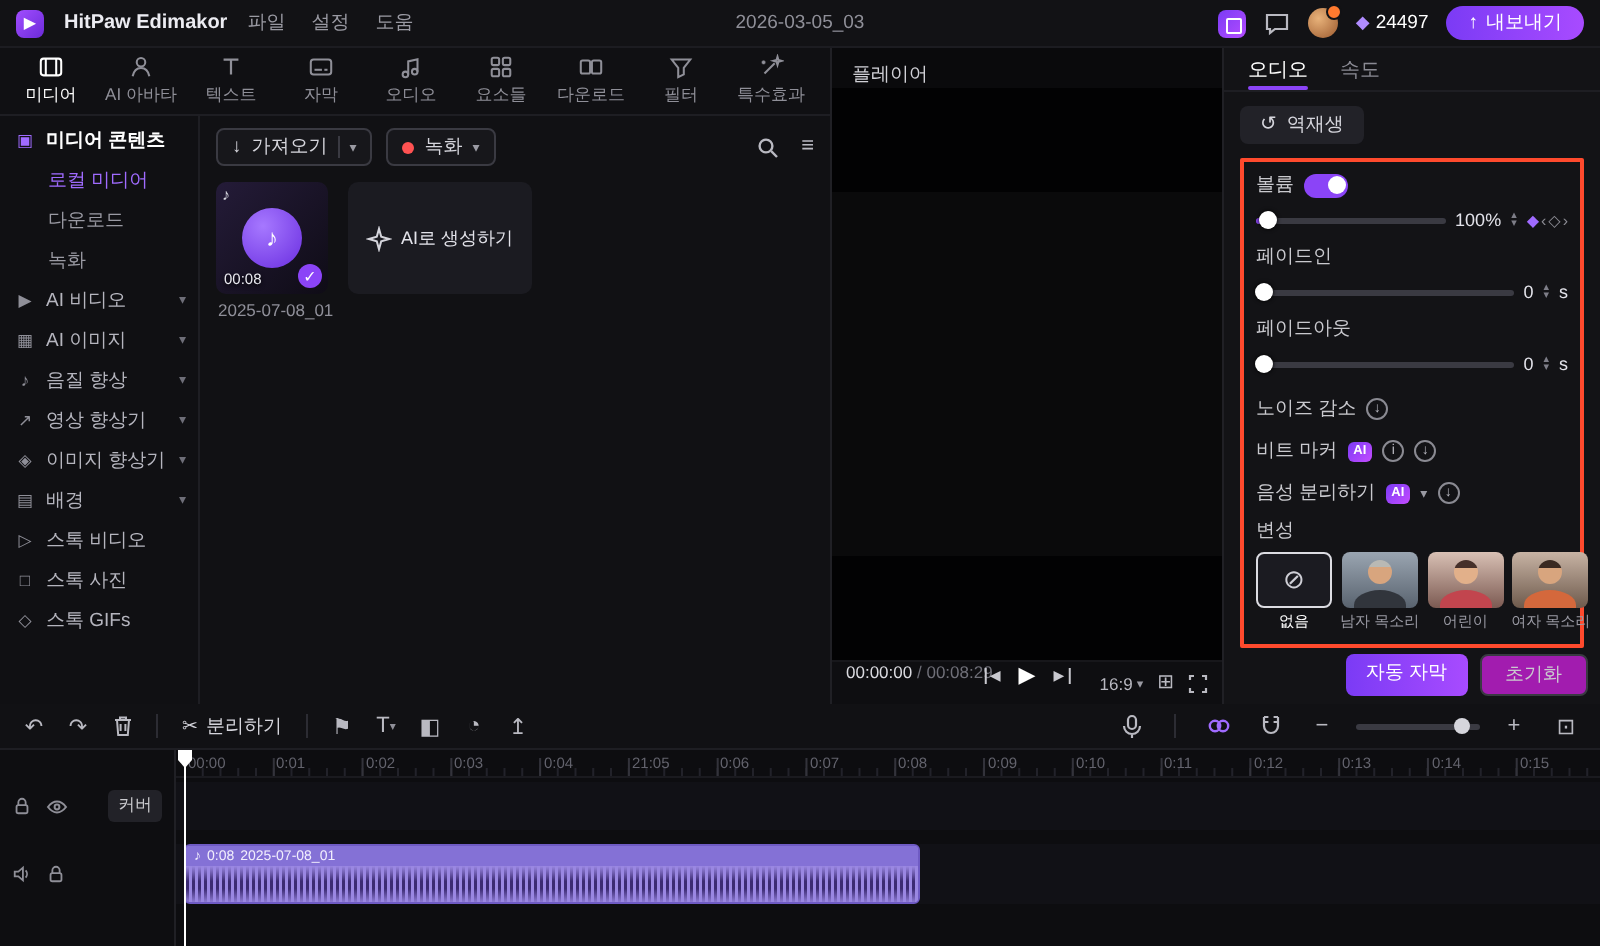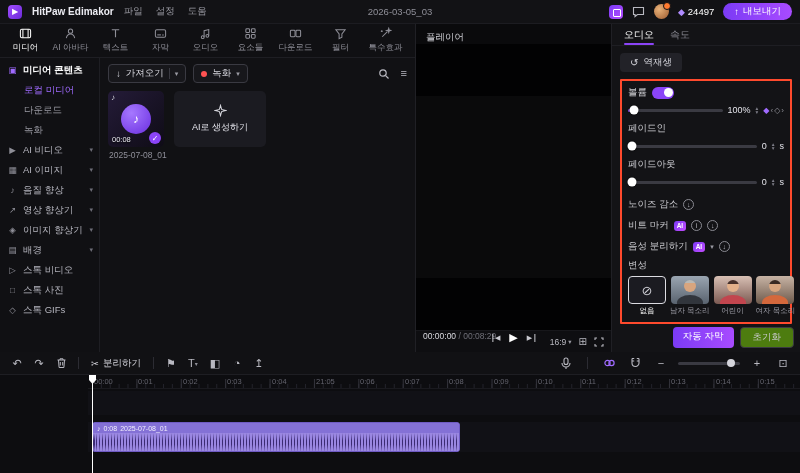--- a/index.html
+++ b/index.html
@@ -47,21 +47,21 @@
   .chip .cv{font-size:7px;color:#9a9aa3}
   .reddot{width:6px;height:6px;border-radius:50%;background:#ff5252}
   .mtools{margin-left:auto;display:flex;align-items:center;gap:11px;color:#b9b9c1}
   .sortg{font-size:11px;line-height:1}
   .thumbrow{display:flex;gap:10px;padding:4px 8px 0 8px}
   .thumb{width:56px;height:56px;border-radius:5px;position:relative;background:linear-gradient(135deg,#241b38,#0f0c16);flex:none}
   .tdisc{position:absolute;left:50%;top:50%;transform:translate(-50%,-50%);width:30px;height:30px;border-radius:50%;background:radial-gradient(circle at 35% 30%,#a678ff,#6a2ee0);display:flex;align-items:center;justify-content:center;color:#fff;font-size:12px}
   .tnote{position:absolute;left:3px;top:2px;font-size:8px;color:#d8d8e0}
   .tdur{position:absolute;left:4px;bottom:3px;font-size:7.5px;color:#eaeaf0;text-shadow:0 1px 2px #000}
   .tchk{position:absolute;right:3px;bottom:3px;width:12px;height:12px;border-radius:50%;background:#8b44f7;color:#fff;font-size:8px;display:flex;align-items:center;justify-content:center}
-  .aicard{width:92px;height:56px;border-radius:5px;background:#1b1b21;display:flex;flex-direction:column;align-items:center;justify-content:center;gap:4px;color:#e3e3ea;font-size:9px}
+  .aicard{width:92px;height:56px;border-radius:5px;background:#1b1b21;display:flex;align-items:center;justify-content:center;gap:4px;color:#e3e3ea;font-size:9px}
   .tname{padding:3px 9px;font-size:8.5px;color:#8f8f99}
 
   
   .player{position:absolute;left:415px;top:24px;width:197px;bottom:121px;background:#0a0a0c;border-left:1px solid #202025;border-right:1px solid #202025}
   .ptabbar{height:20px;display:flex;align-items:flex-end;padding:0 10px;font-size:9.5px;color:#d0d0d6}
   .screen{position:absolute;left:0;right:0;top:20px;bottom:22px;background:#020203;overflow:hidden}
   .frame{position:absolute;left:0;right:0;top:50%;transform:translateY(-50%);height:182px;background:#0a0a0b}
   .pctrl{position:absolute;left:0;right:0;bottom:0;height:22px;display:flex;padding:0 7px;font-size:8.5px;color:#b9b9c1;background:#0e0e11;border-top:1px solid #17171b}
   .ptime .cur{color:#dadae0}
   .ptime .tot,.ptime .sep{color:#6f6f78}
@@ -112,21 +112,21 @@
   .vt.woman{background:linear-gradient(180deg,#c7b3a4,#6e5a4c)}
   .vt.woman::before{background:linear-gradient(180deg,#3a2a22 0 32%,#d8a57e 32%)}
   .vt.woman::after{background:#d4683c}
   .vt.child{background:linear-gradient(180deg,#d8c0b4,#7c5a52)}
   .vt.child::before{background:linear-gradient(180deg,#46302a 0 32%,#e2b08a 32%)}
   .vt.child::after{background:#c2454e}
   .vlbl{font-size:7.5px;color:#9a9aa4;margin-top:2px;white-space:nowrap;overflow:hidden;text-overflow:ellipsis}
   .vopt.sel .vlbl{color:#fff}
   .pfoot{position:absolute;right:6px;bottom:4px;display:flex;gap:6px}
   .autosub{background:linear-gradient(90deg,#7b3bf5,#a84bff);color:#fff;border-radius:4px;padding:3px 10px;font-size:9.5px}
-  .resetb{background:#4d7c0f;border:1px solid #3a3a42;color:#c9c9ce;border-radius:4px;padding:3px 12px;font-size:9.5px}
+  .resetb{background:#a21caf;border:1px solid #3a3a42;color:#c9c9ce;border-radius:4px;padding:3px 12px;font-size:9.5px}
 
   
   .tltb{position:absolute;left:0;right:0;top:352px;height:23px;background:#111114;border-bottom:1px solid #1e1e23;display:flex;align-items:center;padding:0 8px;gap:4px}
   .tbi{min-width:18px;height:18px;display:flex;align-items:center;justify-content:center;color:#b9b9c1;font-size:11px}
   .vdiv{width:1px;height:12px;background:#2c2c33;margin:0 4px}
   .splitb{display:flex;align-items:center;gap:4px;color:#d5d5dc;font-size:9.5px;padding:0 4px}
   .tbr2{margin-left:auto;display:flex;align-items:center;gap:8px}
   .zoomsl{width:62px;height:3px;background:#3a3a42;border-radius:2px;position:relative}
   .zoomsl .kn{position:absolute;top:50%;transform:translate(-50%,-50%);width:8px;height:8px;border-radius:50%;background:#d5d5dc;left:86%}
 
@@ -529,20 +529,43 @@
       <span class="tbi">−</span>
       <span class="zoomsl">
           <span class="kn"></span>
         </span>
       <span class="tbi">+</span>
       <span class="tbi">⊡</span>
     </span>
   </div>
 
   <div class="tl">
+    <div class="tl-head">
+      <div class="trow" style="top:16px;height:24px">
+        <svg width="10" height="10" viewBox="0 0 11 11" fill="none" stroke="#8f8f98" stroke-width="1">
+            <rect x="2.5" y="5" width="6" height="4.5" rx="1"></rect>
+            <path d="M3.5 5V3.5a2 2 0 0 1 4 0V5"></path>
+          </svg>
+        <svg width="11" height="9" viewBox="0 0 11 9" fill="none" stroke="#8f8f98" stroke-width="1">
+            <path d="M1 4.5C2.5 2.5 4 1.8 5.5 1.8S8.5 2.5 10 4.5C8.5 6.5 7 7.2 5.5 7.2S2.5 6.5 1 4.5Z"></path>
+            <circle cx="5.5" cy="4.5" r="1.2"></circle>
+          </svg>
+        <div class="coverb">커버</div>
+      </div>
+      <div class="trow" style="top:47px;height:30px">
+        <svg width="10" height="10" viewBox="0 0 11 11" fill="none" stroke="#8f8f98" stroke-width="1">
+            <path d="M1.5 4.2v2.6h2l2.5 2.2V2L3.5 4.2z"></path>
+            <path d="M7.5 3.5a3 3 0 0 1 0 4"></path>
+          </svg>
+        <svg width="10" height="10" viewBox="0 0 11 11" fill="none" stroke="#8f8f98" stroke-width="1">
+            <rect x="2.5" y="5" width="6" height="4.5" rx="1"></rect>
+            <path d="M3.5 5V3.5a2 2 0 0 1 4 0V5"></path>
+          </svg>
+      </div>
+    </div>
 
     <div class="tl-ruler">
       <span class="rl" style="left:6px">00:00</span>
       <span class="rl" style="left:50px">0:01</span>
       <span class="rl" style="left:95px">0:02</span>
       <span class="rl" style="left:139px">0:03</span>
       <span class="rl" style="left:184px">0:04</span>
       <span class="rl" style="left:228px">21:05</span>
       <span class="rl" style="left:272px">0:06</span>
       <span class="rl" style="left:317px">0:07</span>

